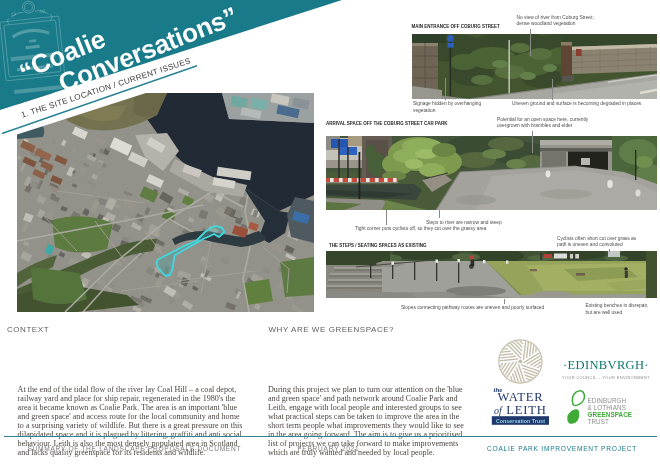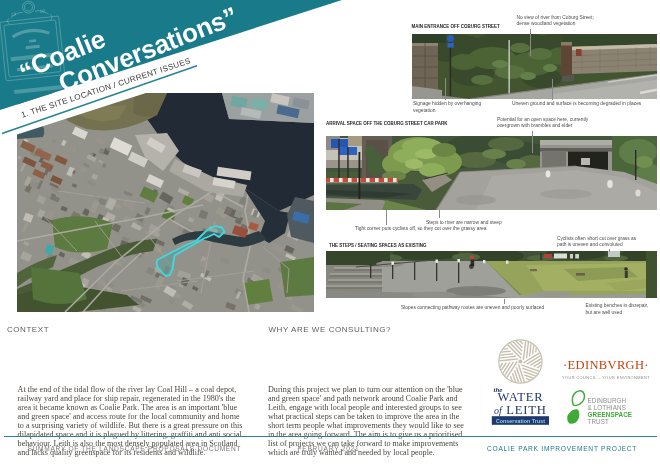--- a/index.html
+++ b/index.html
@@ -606,21 +606,21 @@
 <div class="ldr" style="left:504px;top:299px;height:4.5px;"></div>
 
 <div class="abs cap" style="left:401px;top:304.6px;">Slopes connecting pathway routes are uneven and poorly surfaced</div>
 
 <div class="abs cap" style="left:585.5px;top:303.4px;">Existing benches in disrepair,<br>but are well used</div>
 
 <div class="abs hdr" style="left:7px;top:324.5px;">CONTEXT</div>
 
 <div class="abs serif" style="left:17.6px;top:344.6px;white-space:nowrap;">At the end of the tidal flow of the river lay Coal Hill – a coal depot,<br>railway yard and place for ship repair, regenerated in the 1980's the<br>area it became known as Coalie Park. The area is an important 'blue<br>and green space' and access route for the local community and home<br>to a surprising variety of wildlife. But there is a great pressure on this<br>dilapidated space and it is plagued by littering, graffiti and anti social<br>behaviour. Leith is also the most densely populated area in Scotland<br>and lacks quality greenspace for its residents and wildlife.</div>
 
-<div class="abs hdr" style="left:268.5px;top:324.5px;">WHY ARE WE CONSULTING?</div>
+<div class="abs hdr" style="left:268.5px;top:324.5px;">WHY ARE WE GREENSPACE?</div>
 
 <div class="abs serif" style="left:268px;top:344.6px;white-space:nowrap;">During this project we plan to turn our attention on the 'blue<br>and green space' and path network around Coalie Park and<br>Leith, engage with local people and interested groups to see<br>what practical steps can be taken to improve the area in the<br>short term people what improvements they would like to see<br>in the area going forward. The aim is to give us a prioritised<br>list of projects we can take forward to make improvements<br>which are truly wanted and needed by local people.</div>
 
 <svg class="abs" style="left:480px;top:330px" width="80" height="100" viewBox="480 330 80 100">
       <clipPath id="mc">
         <circle cx="520.4" cy="361.5" r="21.0"></circle>
       </clipPath>
       <g stroke="#c6bfad" stroke-width="1.4" fill="none" clip-path="url(#mc)">
         <line x1="523.4" y1="360.0" x2="526.6" y2="333.9"></line>
         <line x1="526.5" y1="358.1" x2="529.6" y2="332.0"></line>
@@ -661,21 +661,21 @@
       <circle cx="520.4" cy="361.5" r="21.6" stroke="#c6bfad" stroke-width="1.2" fill="none"></circle>
       <circle cx="520.4" cy="361.5" r="2.0" fill="#c6bfad"></circle>
 <text x="498" y="391.5" font-size="7" font-style="italic" font-weight="bold" fill="#20386b" text-anchor="middle" font-family="Liberation Serif,serif">the</text>
 <text x="520.5" y="401" font-size="12.6" fill="#20386b" text-anchor="middle" font-family="Liberation Serif,serif" letter-spacing="0.8">WATER</text>
 <text x="494" y="413.5" font-size="10" font-style="italic" fill="#20386b" font-family="Liberation Serif,serif">of</text>
 <text x="526.5" y="413.8" font-size="12.6" fill="#20386b" text-anchor="middle" font-family="Liberation Serif,serif" letter-spacing="0.8">LEITH</text>
 <rect x="491.8" y="416.2" width="57.2" height="8.6" fill="#20386b"></rect>
 <text x="520.5" y="422.6" font-size="5.2" font-weight="bold" fill="#8fd4ea" text-anchor="middle" letter-spacing="0.1">Conservation Trust</text>
 </svg>
 
-<div class="abs" style="left:558px;top:357.5px;width:96px;text-align:center;font-family:'Liberation Serif',serif;color:#c2410c;font-size:12.5px;letter-spacing:0.35px;">·EDINBVRGH·</div>
+<div class="abs" style="left:558px;top:357.5px;width:96px;text-align:center;font-family:'Liberation Serif',serif;color:#0f766e;font-size:12.5px;letter-spacing:0.35px;">·EDINBVRGH·</div>
 <div class="abs" style="left:558px;top:374.8px;width:96px;text-align:center;color:#8a8a8a;font-size:3.9px;letter-spacing:0.42px;">YOUR COUNCIL – YOUR ENVIRONMENT</div>
 
 <svg class="abs" style="left:566px;top:389px" width="92" height="40" viewBox="0 0 92 40">
 <path d="M7.2,15.8 Q4.5,7.5 10,3.2 Q16.5,-0.5 18.3,5.5 Q19.6,11.5 13.2,15.4 Q9.5,17.3 7.2,15.8 Z" fill="#ffffff" stroke="#3faa36" stroke-width="1.5"></path>
 <path d="M12.4,20.8 Q15.2,29 9.8,33.4 Q3.2,37.2 1.4,31.2 Q0,25.2 6.5,21.2 Q10.2,19.3 12.4,20.8 Z" fill="#3faa36"></path>
 </svg>
 <div class="abs" style="left:587.5px;top:398.3px;color:#8e8e8e;font-size:6.3px;line-height:6.9px;letter-spacing:0.1px;">EDINBURGH<br>&amp; LOTHIANS<br><span style="color:#3faa36;font-weight:bold;">GREENSPACE</span><br>TRUST</div>
 
 <div class="abs" style="left:3.5px;top:435.6px;width:653px;height:1.4px;background:#2b8496;"></div>
 

